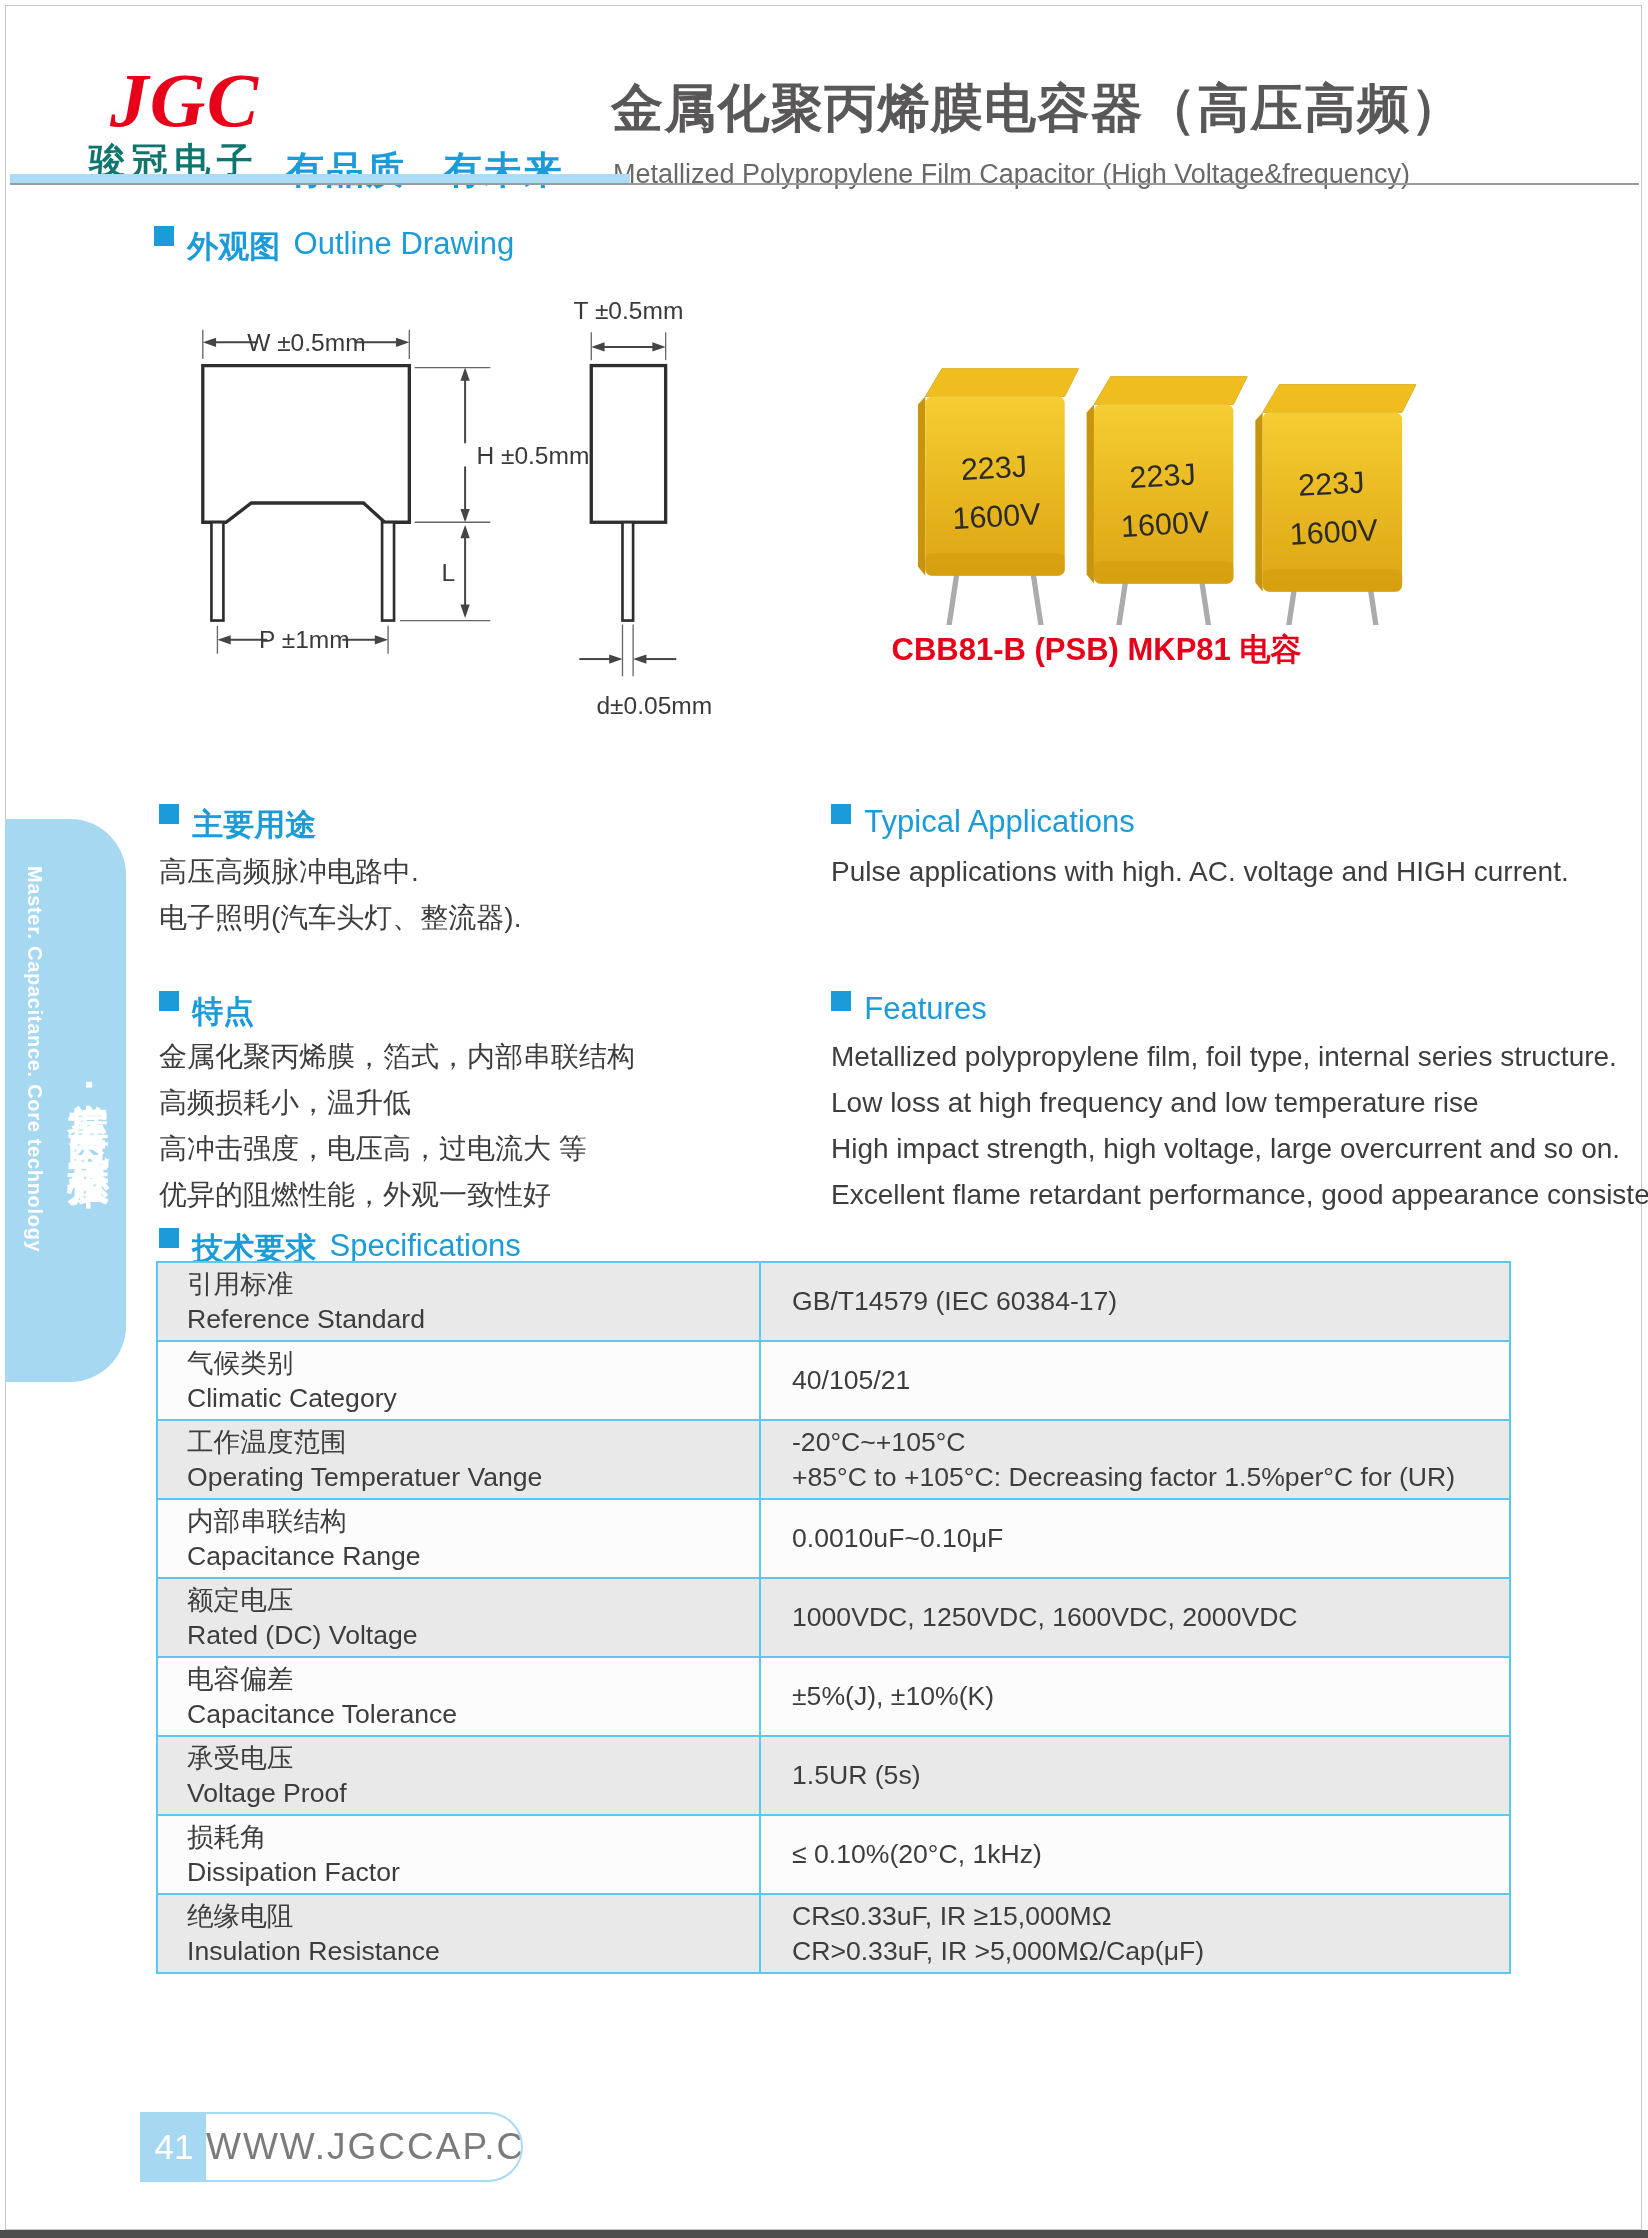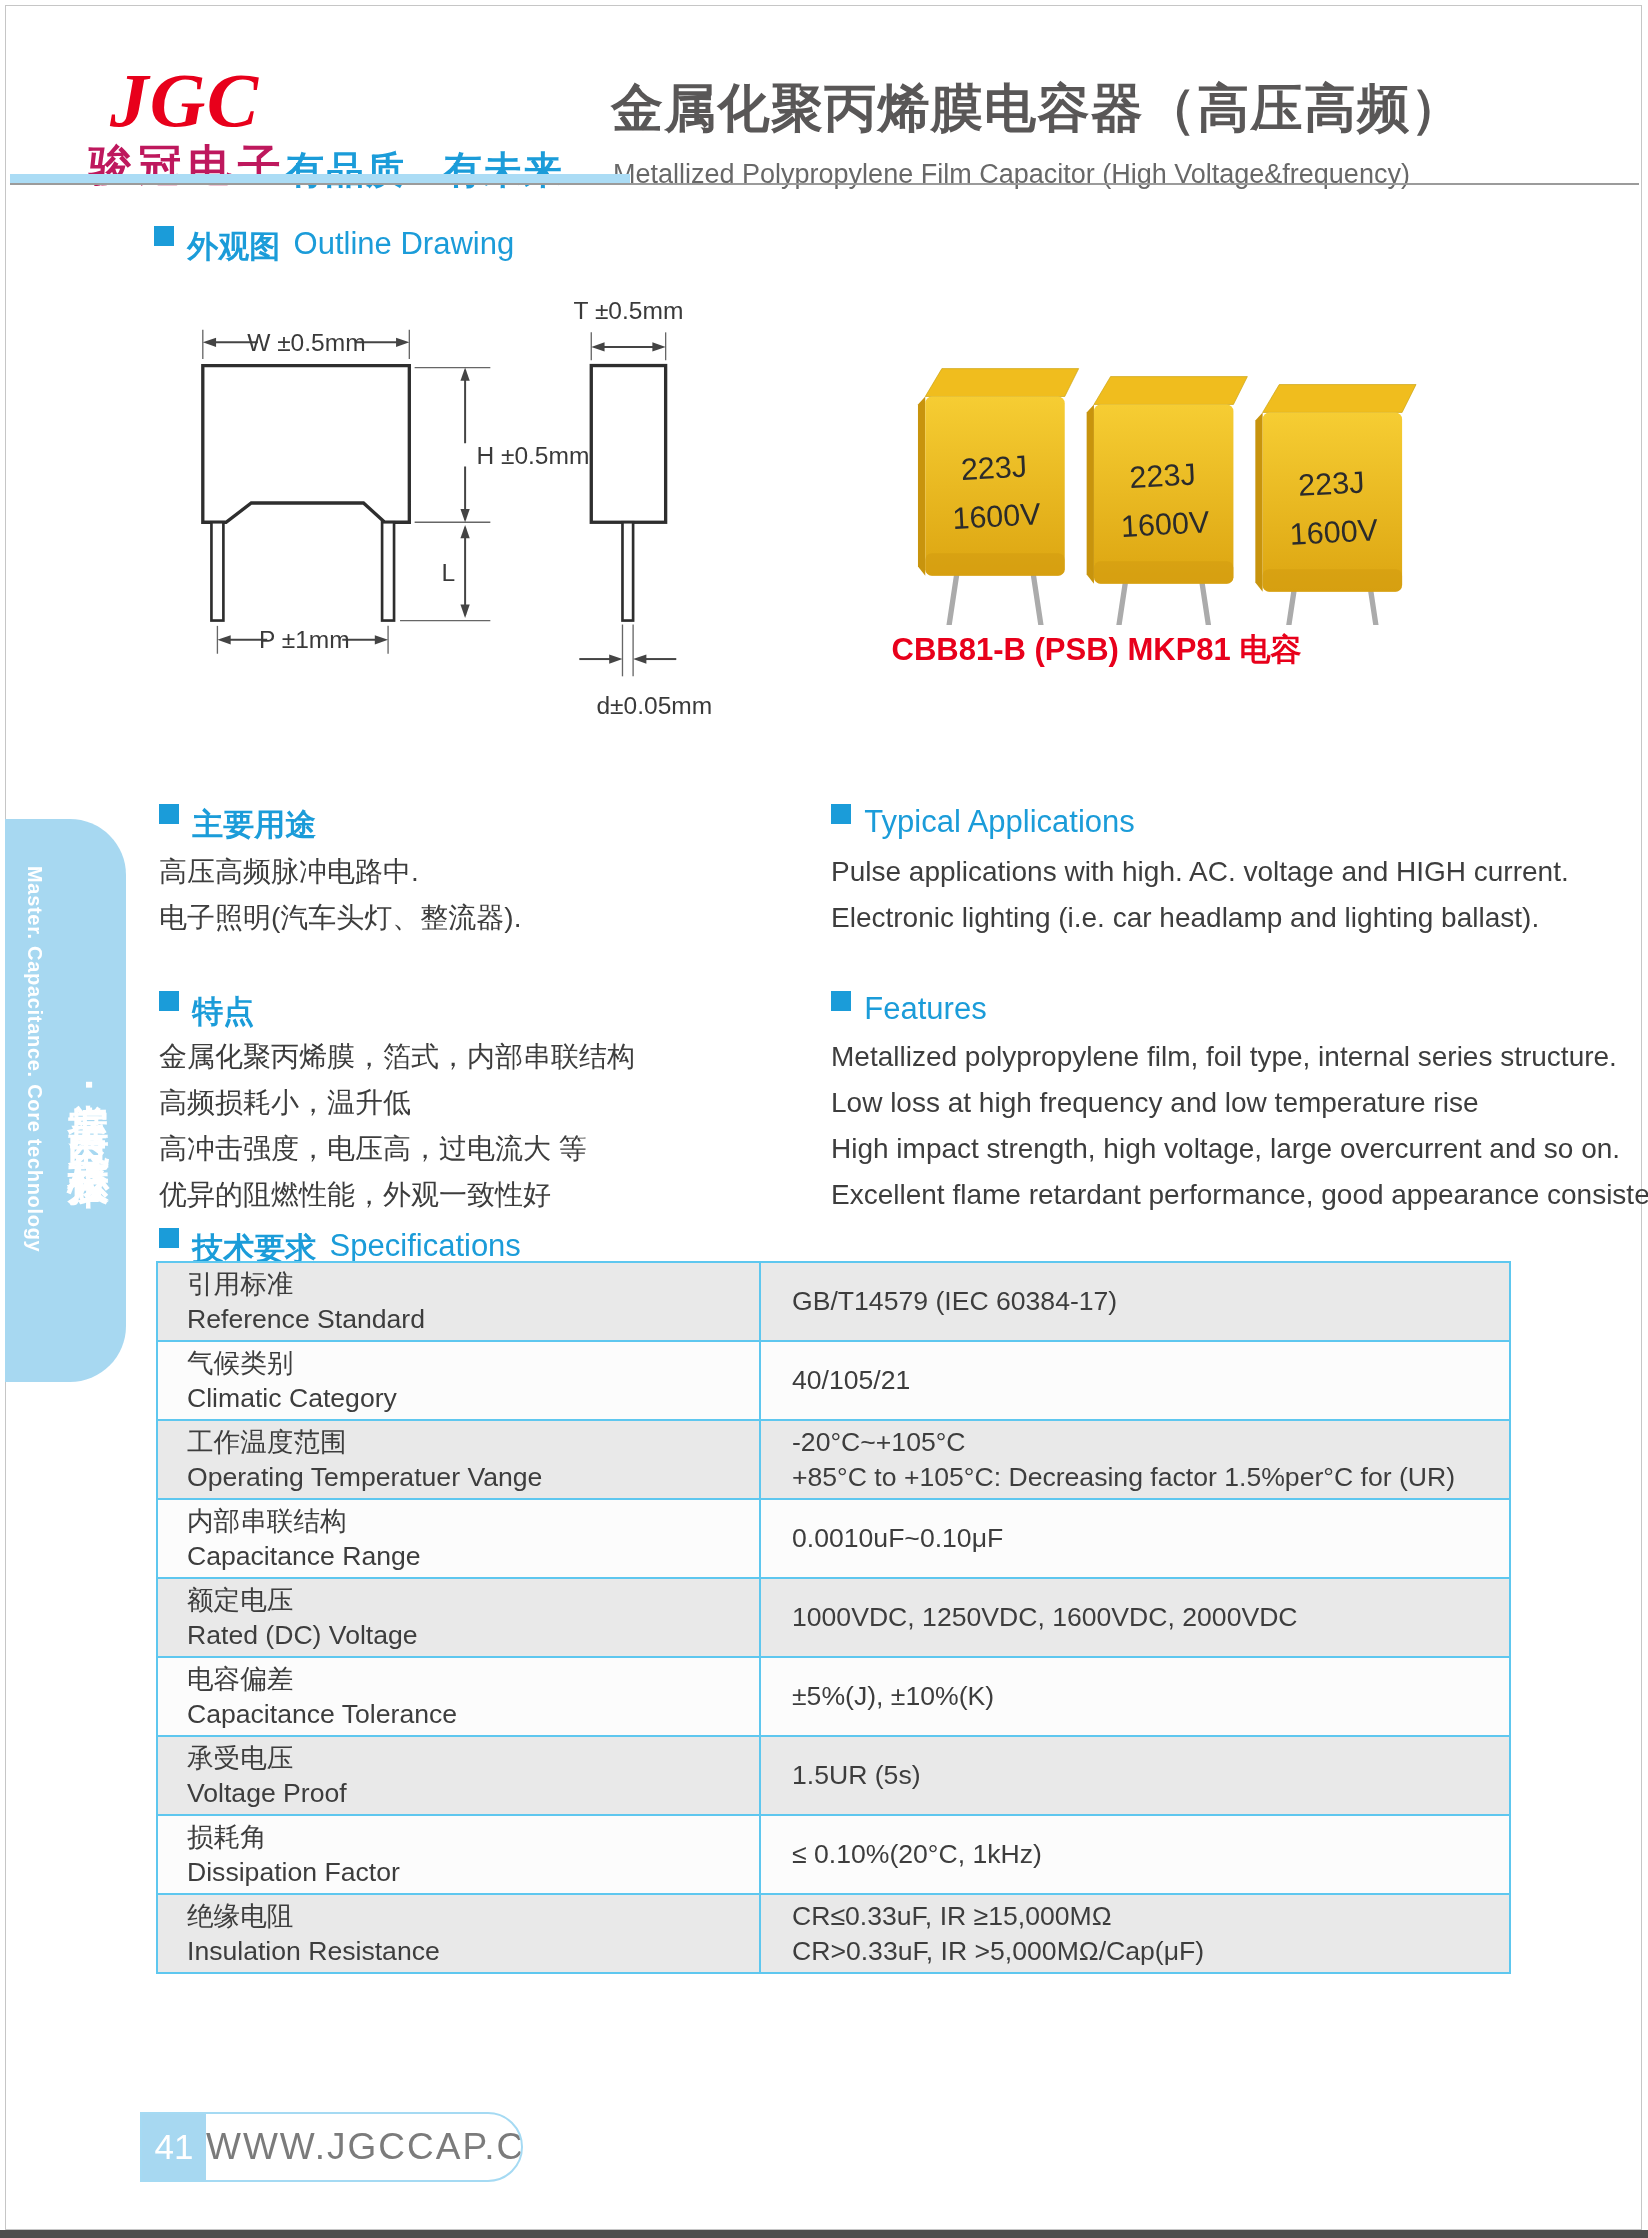--- a/index.html
+++ b/index.html
@@ -4,21 +4,21 @@
 <style>
   html,body{margin:0;padding:0;background:#e9e9e9;}
   .page{position:relative;width:1649px;height:2239px;background:#ffffff;overflow:hidden;
         font-family:"Liberation Sans",sans-serif;color:#3d3d3d;}
   .frame{position:absolute;left:5.3px;top:5.3px;width:1635px;height:2223px;border:1.3px solid #c6c6c6;pointer-events:none;}
   .bottom-bar{position:absolute;left:0;bottom:0;width:1649px;height:8.6px;background:#4e4e4e;}
 
   
   .logo{position:absolute;left:110px;top:56px;font-family:"Liberation Serif",serif;font-style:italic;
         font-weight:bold;font-size:77px;color:#e8001b;letter-spacing:1.3px;}
-  .company{position:absolute;left:89px;top:137px;font-size:43px;font-weight:bold;color:#be185d;letter-spacing:6.6px;text-align:right;}
+  .company{position:absolute;left:89px;top:137px;font-size:36px;font-weight:bold;color:#0f766e;letter-spacing:6.6px;text-align:right;}
   .slogan{position:absolute;left:286px;top:145px;font-size:38px;font-weight:bold;color:#1b9cd9;letter-spacing:2px;}
   .title-cn{position:absolute;left:611px;top:74px;font-size:52px;font-weight:bold;color:#595757;letter-spacing:1.3px;}
   .title-en{position:absolute;left:613px;top:159px;font-size:27px;color:#686868;}
   .blue-bar{position:absolute;left:10px;top:174px;width:620px;height:10px;background:#abdcf5;}
   .header-rule{position:absolute;left:10px;top:183px;width:1629px;height:2px;background:#9b9b9b;}
 
   
   .sec-head{position:absolute;display:flex;gap:13.3px;font-size:31px;color:#1b9cd9;white-space:nowrap;}
   .sec-head .bullet{width:20px;height:20px;background:#1b9cd9;flex:0 0 auto;}
   .sec-cn{font-weight:bold;}
@@ -191,21 +191,20 @@
     <div>高压高频脉冲电路中.</div>
     <div>电子照明(汽车头灯、整流器).</div>
   </div>
 
   <div class="sec-head" style="left:831px;top:804px;">
     <span class="bullet"></span>
     <span class="sec-en">Typical Applications</span>
   </div>
   <div class="body-lines" style="left:831px;top:849px;">
     <div>Pulse applications with high. AC. voltage and HIGH current.</div>
-    <div>Electronic lighting (i.e. car headlamp and lighting ballast).</div>
   </div>
 
   <div class="sec-head" style="left:159px;top:991px;">
     <span class="bullet"></span>
     <span class="sec-cn">特点</span>
   </div>
   <div class="body-lines" style="left:159px;top:1034px;">
     <div>金属化聚丙烯膜，箔式，内部串联结构</div>
     <div>高频损耗小，温升低</div>
     <div>高冲击强度，电压高，过电流大 等</div>

